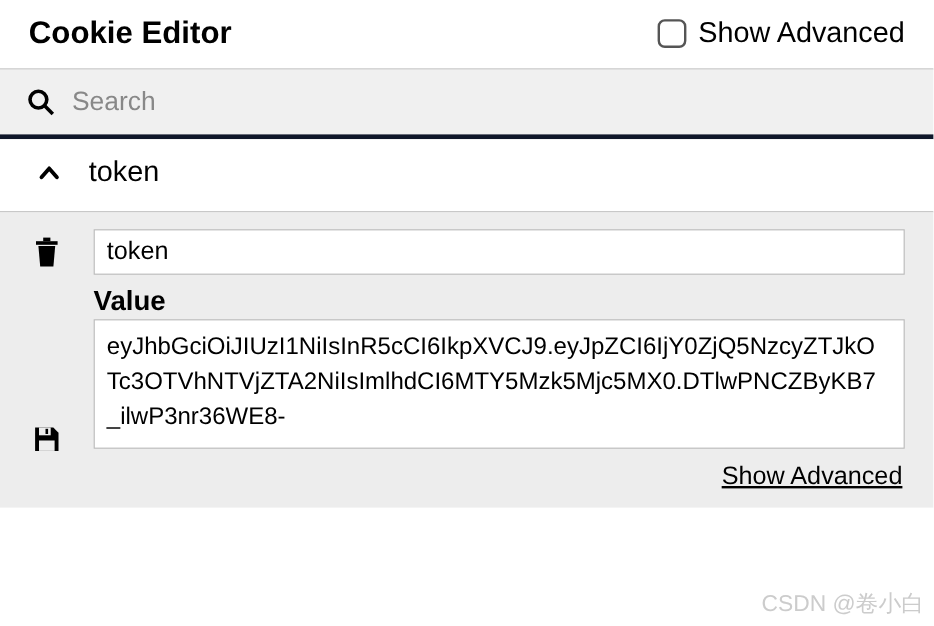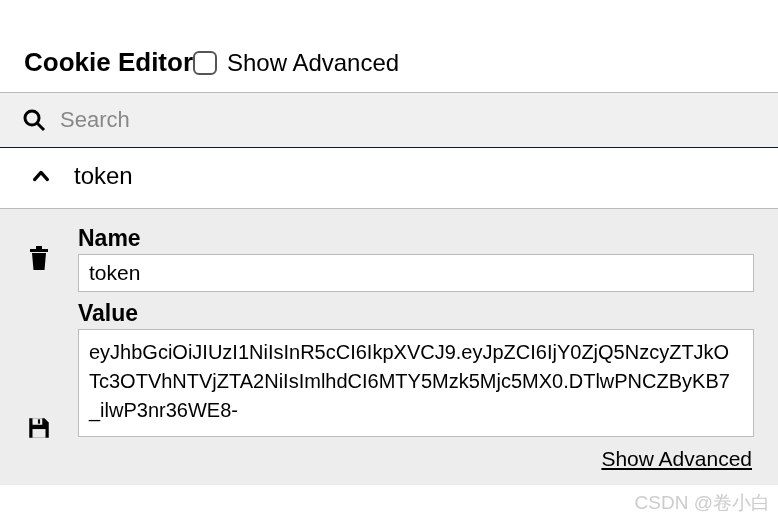--- a/index.html
+++ b/index.html
@@ -7,23 +7,23 @@
       font-family: -apple-system, BlinkMacSystemFont, "Segoe UI", Arial, sans-serif;
       width: 778px;
       height: 522px;
       background: #fff;
       color: #000;
       overflow: hidden;
     }
     .header {
       display: flex;
       align-items: center;
+      justify-content: space-between;
       padding: 12px 24px 14px 24px;
       border-bottom: 1px solid #bbb;
-      margin-top: 35px;
     }
     .title {
       font-size: 26px;
       font-weight: 700;
     }
     .adv-toggle {
       display: flex;
       align-items: center;
       gap: 10px;
       font-size: 24px;
@@ -34,21 +34,21 @@
       border: 2px solid #555;
       border-radius: 6px;
       background: #fff;
     }
     .search-bar {
       display: flex;
       align-items: center;
       gap: 14px;
       padding: 14px 22px;
       background: #f0f0f0;
-      border-bottom: 1px solid #0f172a;
+      border-bottom: 4px solid #0f172a;
     }
     .search-input {
       flex: 1;
       border: none;
       background: transparent;
       font-size: 22px;
       color: #888;
       outline: none;
     }
     .search-input::placeholder { color: #888; }
@@ -166,21 +166,20 @@
     <div class="icon-col">
       <span>
         <svg width="24" height="26" viewBox="0 0 24 26" fill="#000">
           <rect x="3" y="4" width="18" height="3"></rect>
           <rect x="9" y="1" width="6" height="3"></rect>
           <path d="M5 8 L6.5 25 L17.5 25 L19 8 Z"></path>
         </svg>
       </span>
     </div>
     <div class="fields-col">
-      <div class="field-label">Name</div>
       <input class="text-input" type="text" value="token" style="">
     </div>
   </div>
 
   <div class="details-row" style="margin-top:6px;align-items:flex-end;">
     <div class="icon-col" style="align-self:flex-end;padding-bottom:30px;">
       <span>
         <svg width="26" height="26" viewBox="0 0 24 24" fill="#000">
           <path d="M3 3 L17 3 L21 7 L21 21 L3 21 Z"></path>
           <rect x="6" y="3" width="9" height="6" fill="#ededed"></rect>

